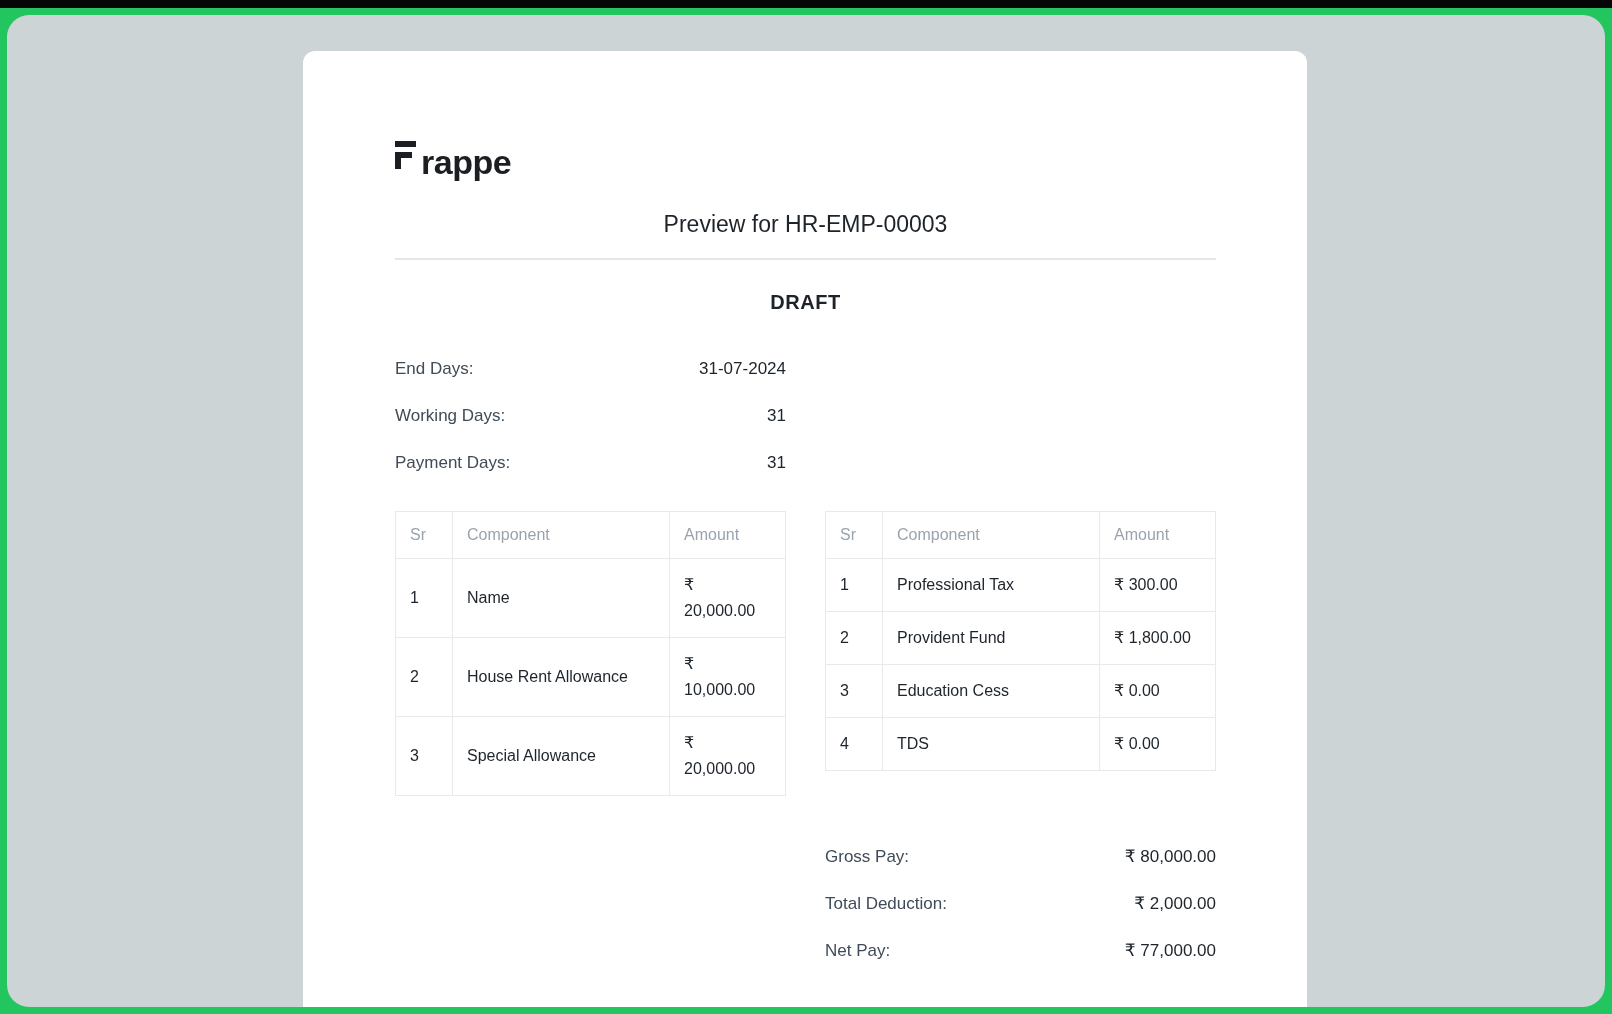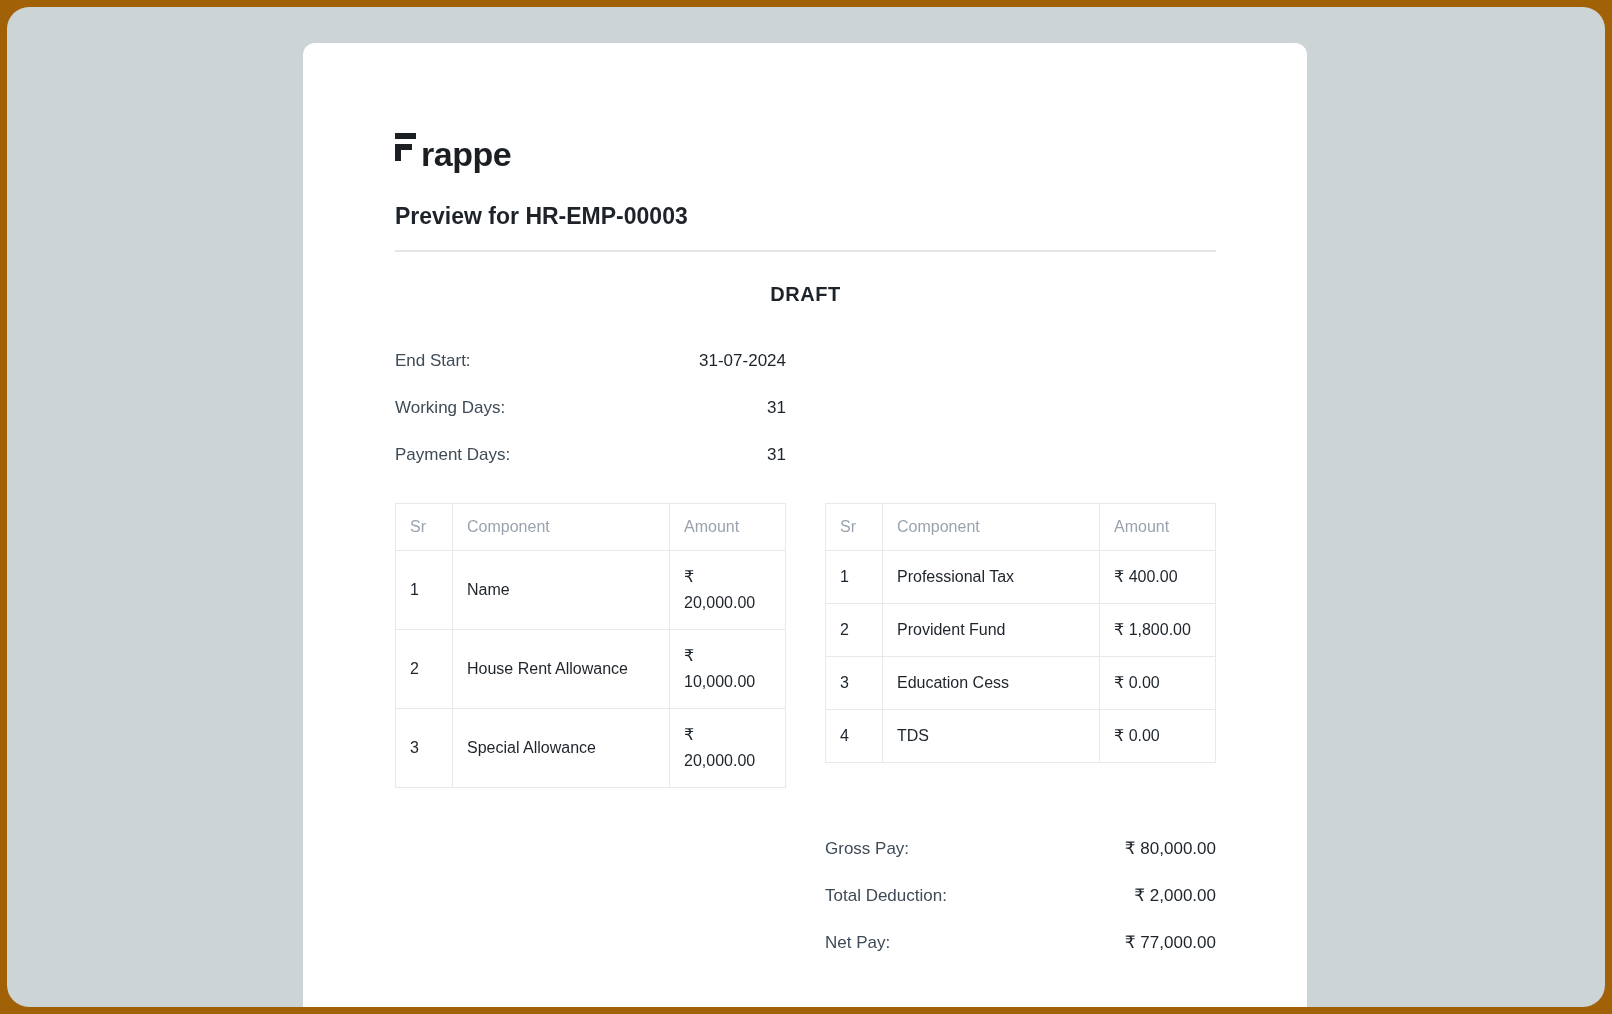--- a/index.html
+++ b/index.html
@@ -7,21 +7,22 @@
     padding: 0;
     width: 1612px;
     height: 1014px;
     overflow: hidden;
     background: #060606;
     font-family: "Liberation Sans", "DejaVu Sans", sans-serif;
   }
   .frame {
     position: absolute;
     inset: 0;
-    background: #a16207;
+    background: #22c55e;
+    margin-top: 8px;
   }
   .screen {
     position: absolute;
     inset: 7px;
     background: #ccd4d6;
     border-radius: 22px;
     overflow: hidden;
   }
   .card {
     position: absolute;
@@ -63,23 +64,23 @@
   .logo-text {
     font-size: 34px;
     font-weight: 700;
     letter-spacing: -0.5px;
     line-height: 28px;
     color: #1b1f24;
   }
   
   .preview-title {
     margin-top: 33px;
-    text-align: left;
+    text-align: center;
     font-size: 23px;
-    font-weight: 700;
+    font-weight: 400;
     line-height: 30px;
     color: #1d2329;
   }
   .divider {
     margin-top: 19px;
     border: 0;
     border-top: 2px solid #e4e7e9;
   }
   .draft {
     margin-top: 29px;
@@ -161,21 +162,21 @@
 
       <div class="preview-title">Preview for HR-EMP-00003</div>
 
       <hr class="divider">
 
       <div class="draft">DRAFT</div>
 
       <div class="two-col fields-section">
         <div class="col">
           <div class="field-row">
-            <span class="field-label">End Start:</span>
+            <span class="field-label">End Days:</span>
             <span class="field-value">31-07-2024</span>
           </div>
           <div class="field-row">
             <span class="field-label">Working Days:</span>
             <span class="field-value">31</span>
           </div>
           <div class="field-row">
             <span class="field-label">Payment Days:</span>
             <span class="field-value">31</span>
           </div>
@@ -227,21 +228,21 @@
               <tr>
                 <th>Sr</th>
                 <th>Component</th>
                 <th class="amount">Amount</th>
               </tr>
             </thead>
             <tbody>
               <tr>
                 <td>1</td>
                 <td>Professional Tax</td>
-                <td class="amount">₹ 400.00</td>
+                <td class="amount">₹ 300.00</td>
               </tr>
               <tr>
                 <td>2</td>
                 <td>Provident Fund</td>
                 <td class="amount">₹ 1,800.00</td>
               </tr>
               <tr>
                 <td>3</td>
                 <td>Education Cess</td>
                 <td class="amount">₹ 0.00</td>

